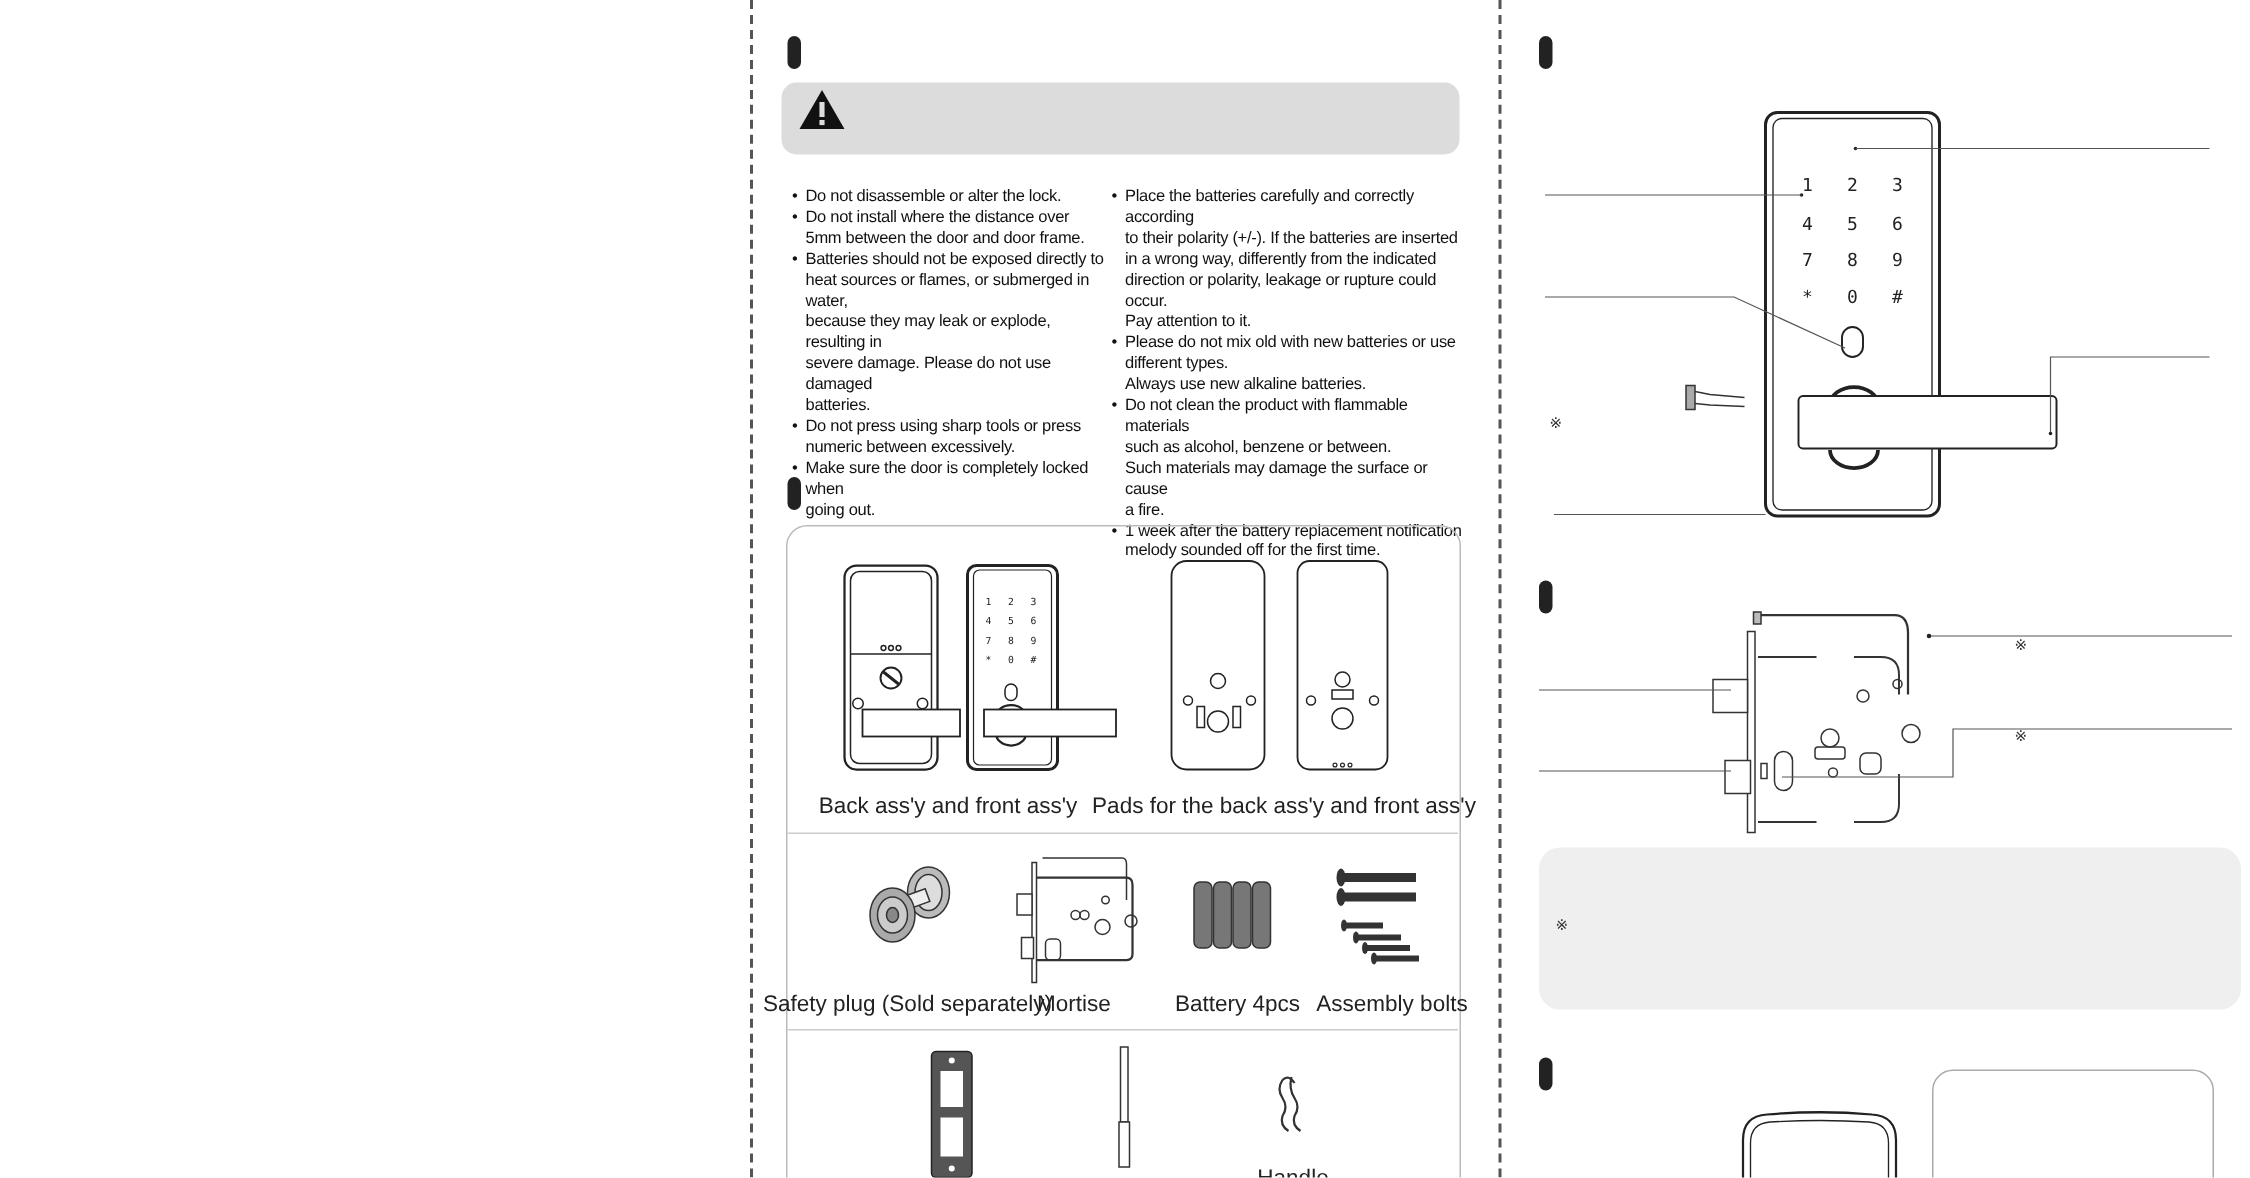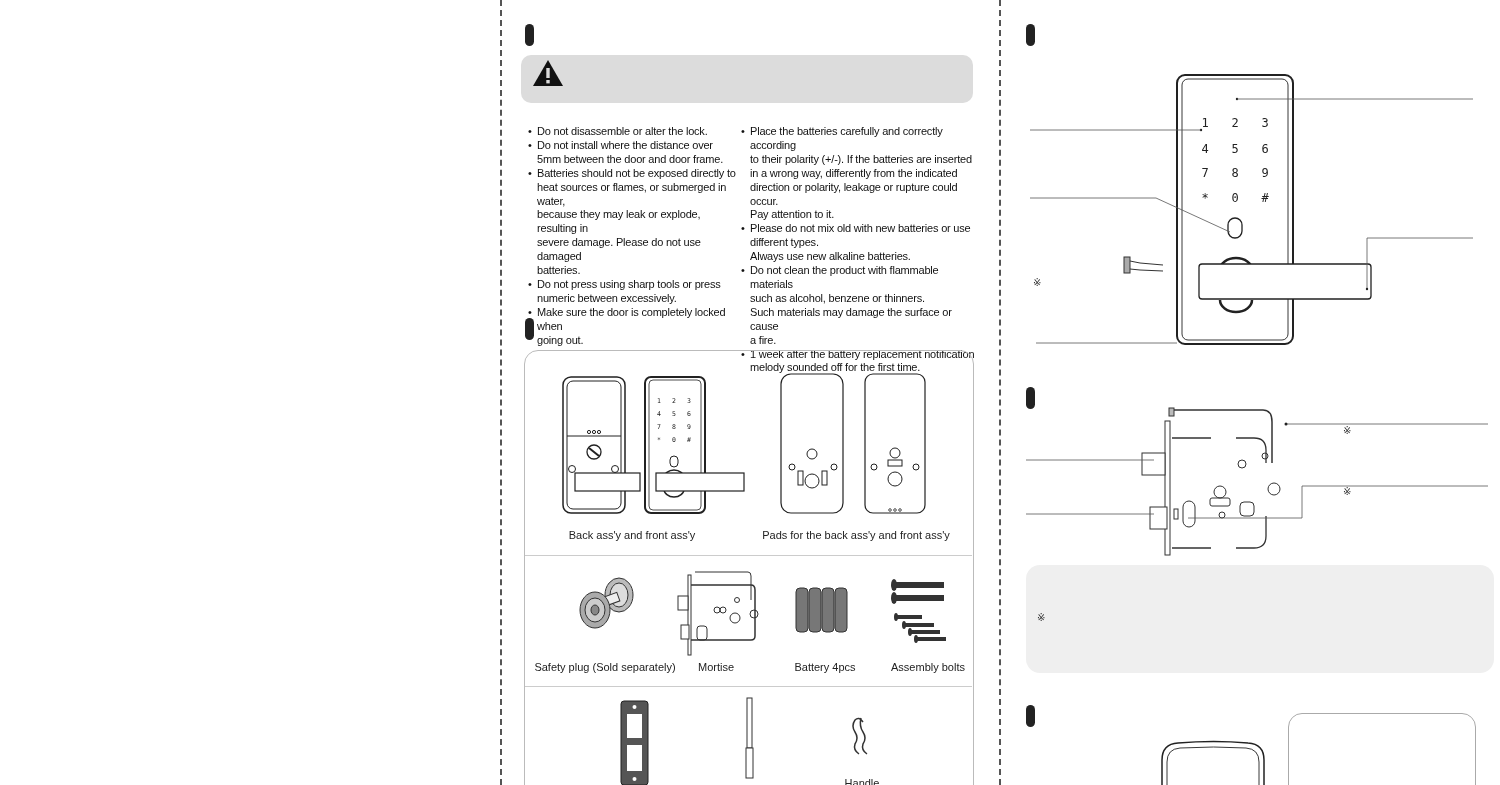--- a/index.html
+++ b/index.html
@@ -7,21 +7,21 @@
   .dash{position:absolute;top:0;height:785px;width:0;border-left:2px dashed #555;}
   .marker{position:absolute;width:9px;height:22px;border-radius:5px;background:#222;}
   .warn-box{position:absolute;left:521px;top:55px;width:452px;height:48px;background:#dcdcdc;border-radius:10px;}
   .warn-icon{position:absolute;left:11px;top:4px;width:32px;height:28px;}
   .col{position:absolute;font-size:11px;line-height:13.9px;color:#111;letter-spacing:-0.2px;margin-top:14px;}
   .col .item{position:relative;padding-left:9px;}
   .col .item::before{content:"\2022";position:absolute;left:0;top:0;}
   .col .line{display:block;}
   .comp-box{position:absolute;left:524px;top:350px;width:448px;height:450px;border:1.5px solid #bbb;border-radius:14px;}
   .divider{position:absolute;left:525px;width:447px;height:0;border-top:1.5px solid #ccc;}
-  .cap{position:absolute;font-size:11px;color:#222;white-space:nowrap;transform:translateX(-50%);}
+  .cap{position:absolute;font-size:15px;color:#222;white-space:nowrap;transform:translateX(-50%);}
   svg{position:absolute;overflow:visible;}
   .note-box{position:absolute;left:1026px;top:565px;width:468px;height:108px;background:#efefef;border-radius:14px;}
   .ref{position:absolute;font-size:10px;color:#333;}
   .outline-box{position:absolute;left:1288px;top:713px;width:186px;height:100px;border:1.5px solid #aaa;border-radius:14px;}
 </style>
 </head>
 <body>
 
 <div class="dash" style="left:500px"></div>
 <div class="dash" style="left:999px"></div>
@@ -68,21 +68,21 @@
       <span class="line">direction or polarity, leakage or rupture could occur.</span>
       <span class="line">Pay attention to it.</span>
     </div>
     <div class="item">
       <span class="line">Please do not mix old with new batteries or use</span>
       <span class="line">different types.</span>
       <span class="line">Always use new alkaline batteries.</span>
     </div>
     <div class="item">
       <span class="line">Do not clean the product with flammable materials</span>
-      <span class="line">such as alcohol, benzene or thinners.</span>
+      <span class="line">such as alcohol, benzene or between.</span>
       <span class="line">Such materials may damage the surface or cause</span>
       <span class="line">a fire.</span>
     </div>
     <div class="item">
       <span class="line">1 week after the battery replacement notification</span>
       <span class="line">melody sounded off for the first time.</span>
     </div>
   </div>
 
 <div class="marker" style="left:525px;top:318px"></div>

